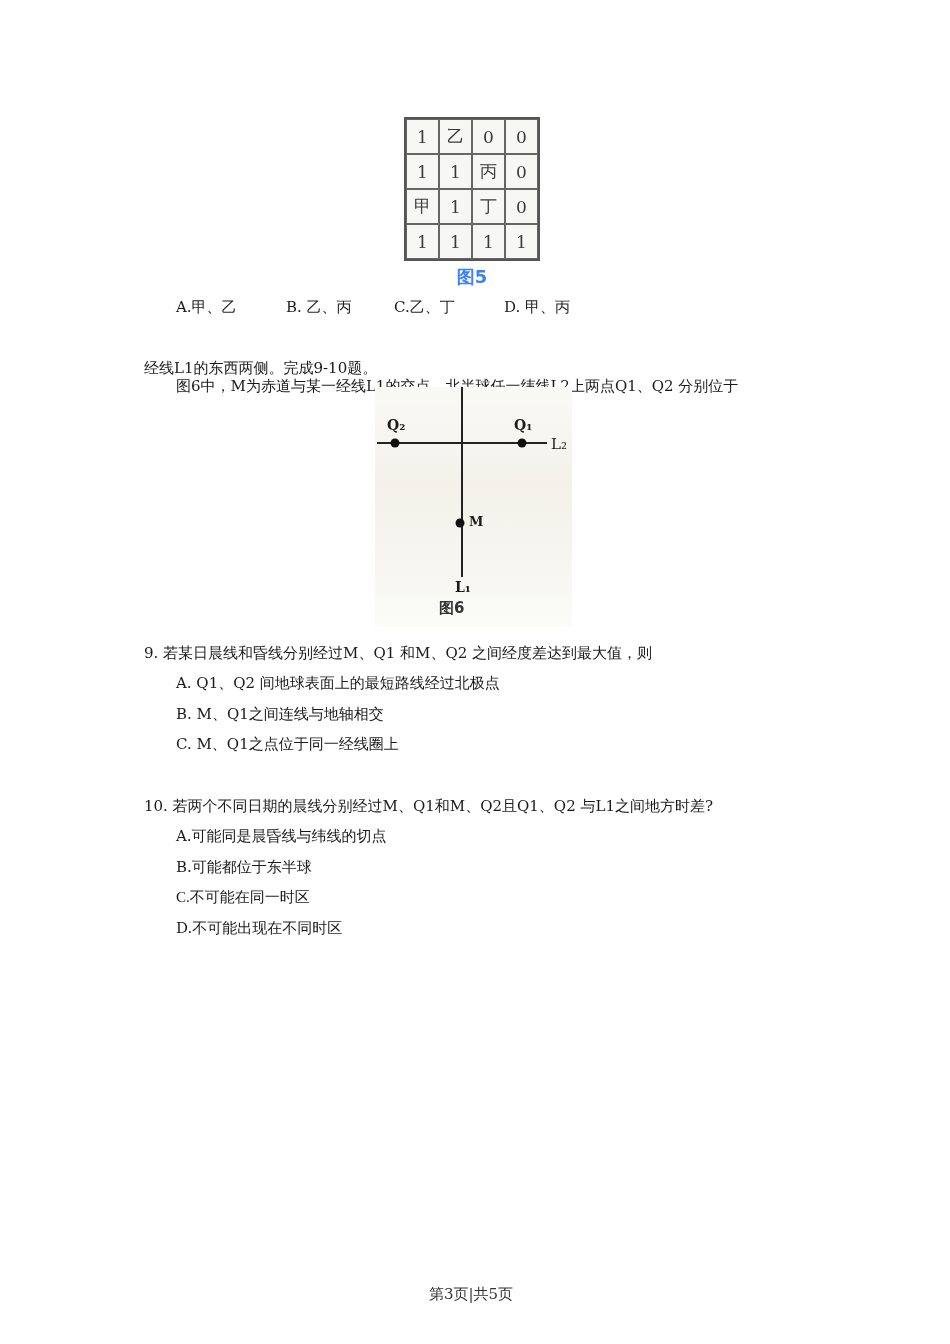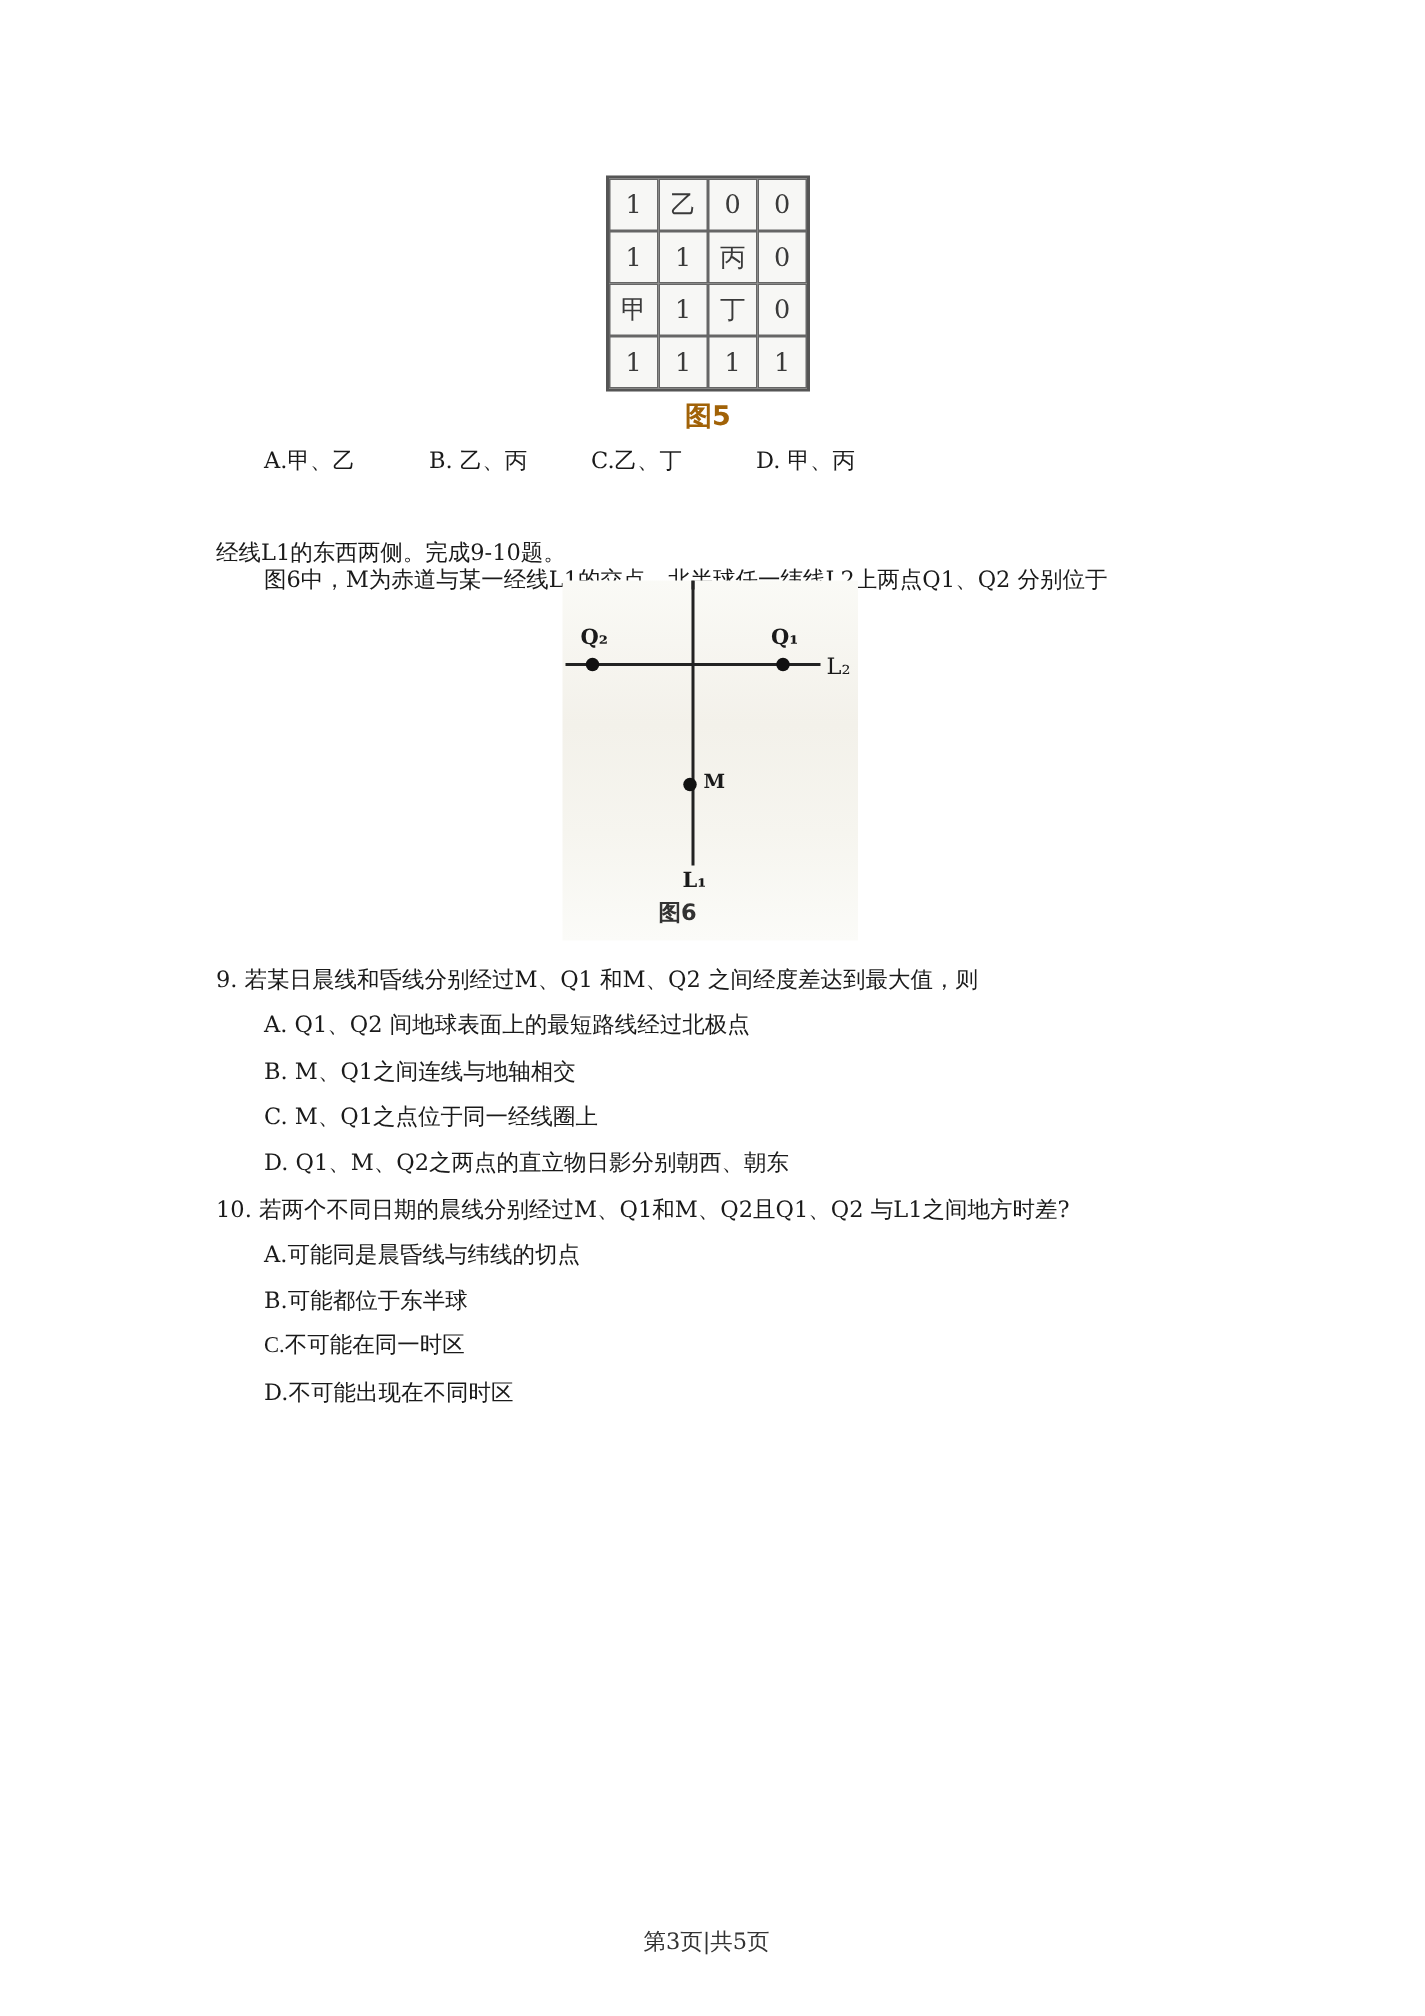--- a/index.html
+++ b/index.html
@@ -21,21 +21,21 @@
       background: #f7f7f5;
     }
     .grid5 .cell {
       height: 33px;
       border: 1px solid #666;
       display: flex; align-items: center; justify-content: center;
       font-size: 17px; color: #3a3a3a;
       font-family: "DejaVu Serif", serif;
     }
     .fig-caption {
-      text-align: center; font-size: 18px; font-weight: bold; color: #a16207;
+      text-align: center; font-size: 18px; font-weight: bold; color: #3b82f6;
       margin-top: 4px;
       font-family: "DejaVu Sans", sans-serif;
     }
 
     
     .line {
       position: absolute; font-size: 15px; white-space: nowrap; line-height: 20px;
     }
 
     
@@ -112,21 +112,20 @@
     <span style="position:absolute; left:176px; top:48px; font-size:15px; font-weight:normal;">L₂</span>
     <span style="position:absolute; left:94px; top:127px; font-size:13px; font-weight:bold;">M</span>
     <span style="position:absolute; left:80px; top:192px; font-size:14px; font-weight:bold;">L₁</span>
     <span style="position:absolute; left:64px; top:212px; font-size:15px; font-weight:bold; color:#333; font-family:'DejaVu Sans', sans-serif;">图6</span>
   </div>
 
   <div class="line" style="left:144px; top:643px;">9.  若某日晨线和昏线分别经过M、Q1 和M、Q2 之间经度差达到最大值，则</div>
   <div class="line" style="left:176px; top:673px;">A.  Q1、Q2 间地球表面上的最短路线经过北极点</div>
   <div class="line" style="left:176px; top:704px;">B.  M、Q1之间连线与地轴相交</div>
   <div class="line" style="left:176px; top:734px;">C.  M、Q1之点位于同一经线圈上</div>
-  <div class="line" style="left:176px; top:765px;">D.  Q1、M、Q2之两点的直立物日影分别朝西、朝东</div>
 
   <div class="line" style="left:144px; top:796px;">10.  若两个不同日期的晨线分别经过M、Q1和M、Q2且Q1、Q2 与L1之间地方时差?</div>
   <div class="line" style="left:176px; top:826px;">A.可能同是晨昏线与纬线的切点</div>
   <div class="line" style="left:176px; top:857px;">B.可能都位于东半球</div>
   <div class="line" style="left:176px; top:887px;font-family:Liberation Serif, serif;">C.不可能在同一时区</div>
   <div class="line" style="left:176px; top:918px;">D.不可能出现在不同时区</div>
 
   <div class="footer">第3页|共5页</div>
 </div>
 

